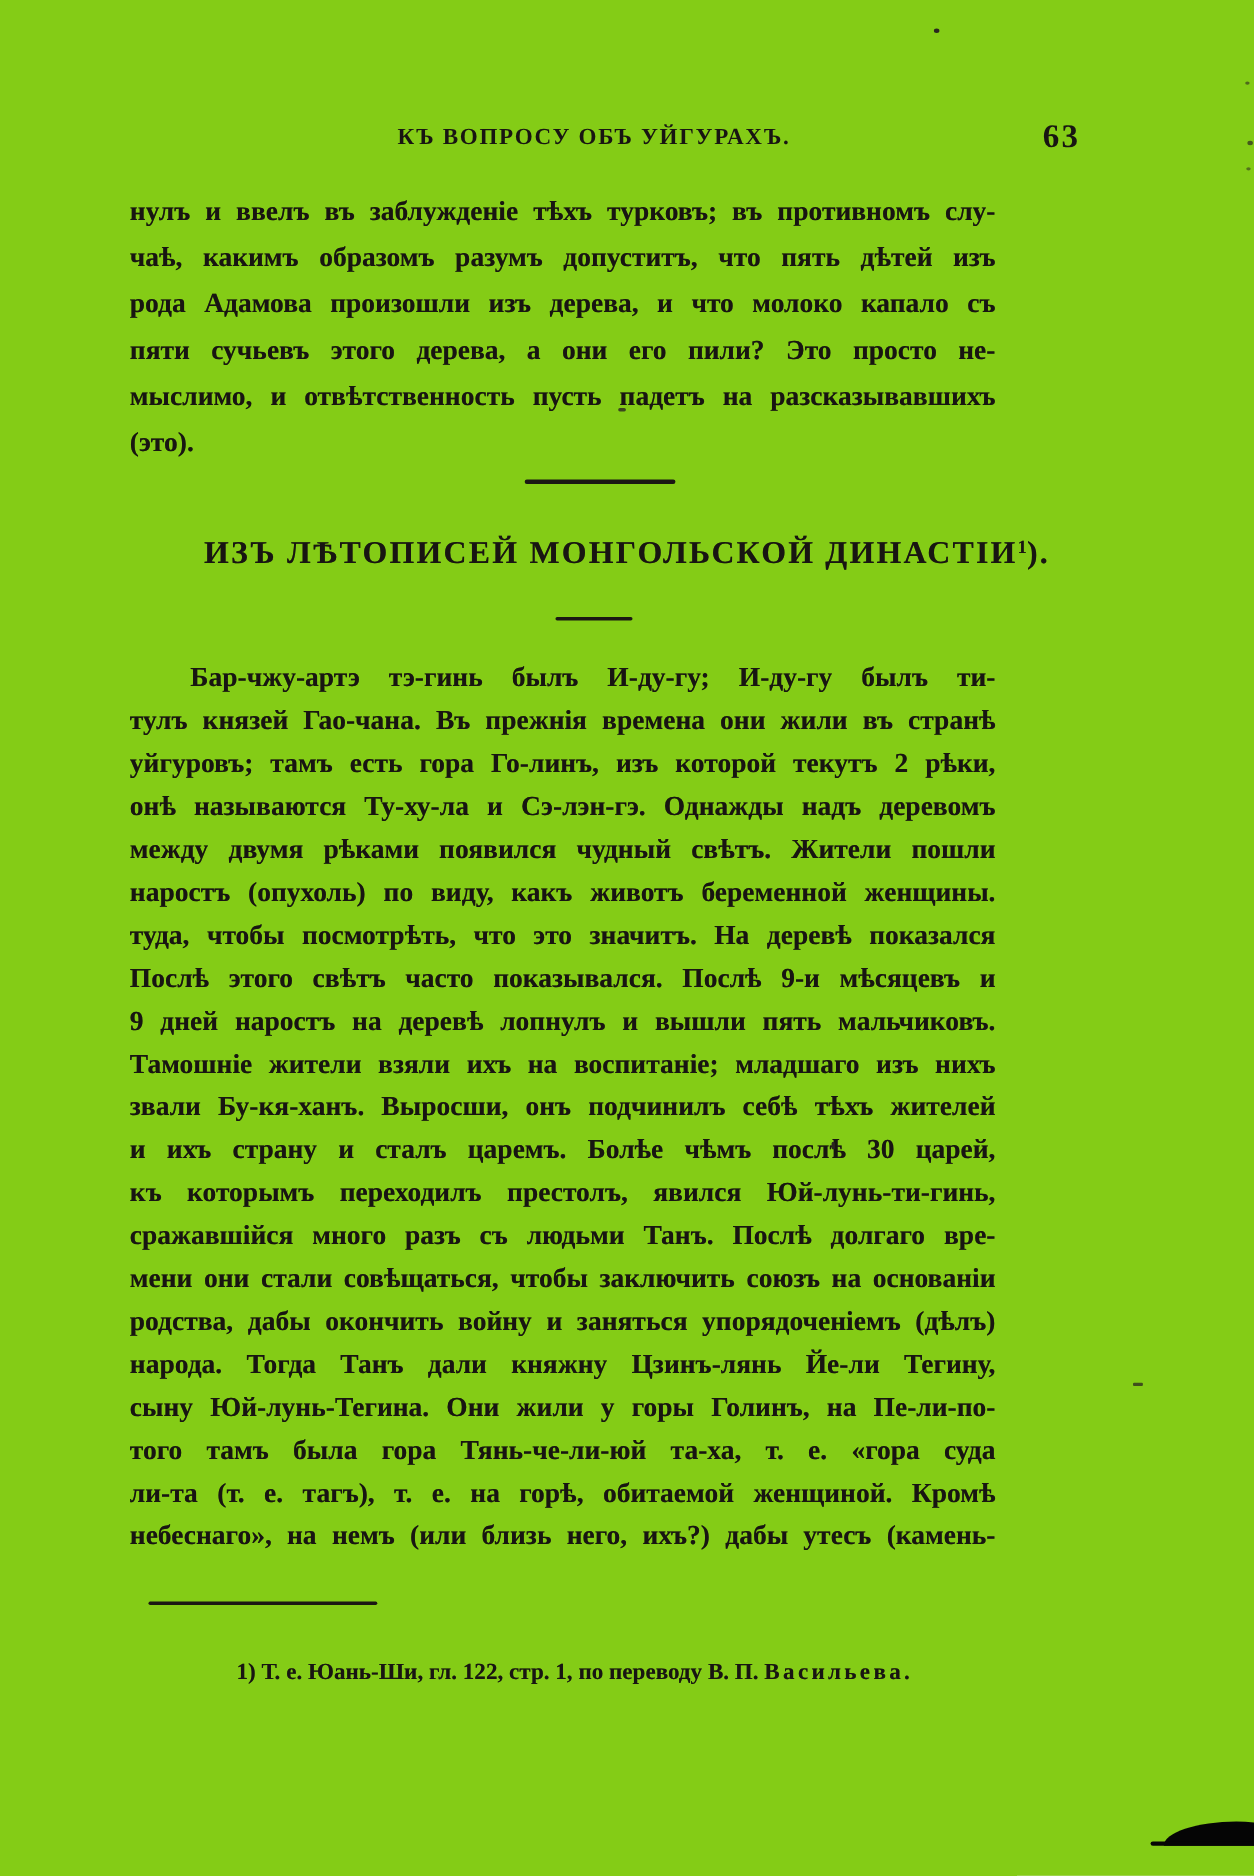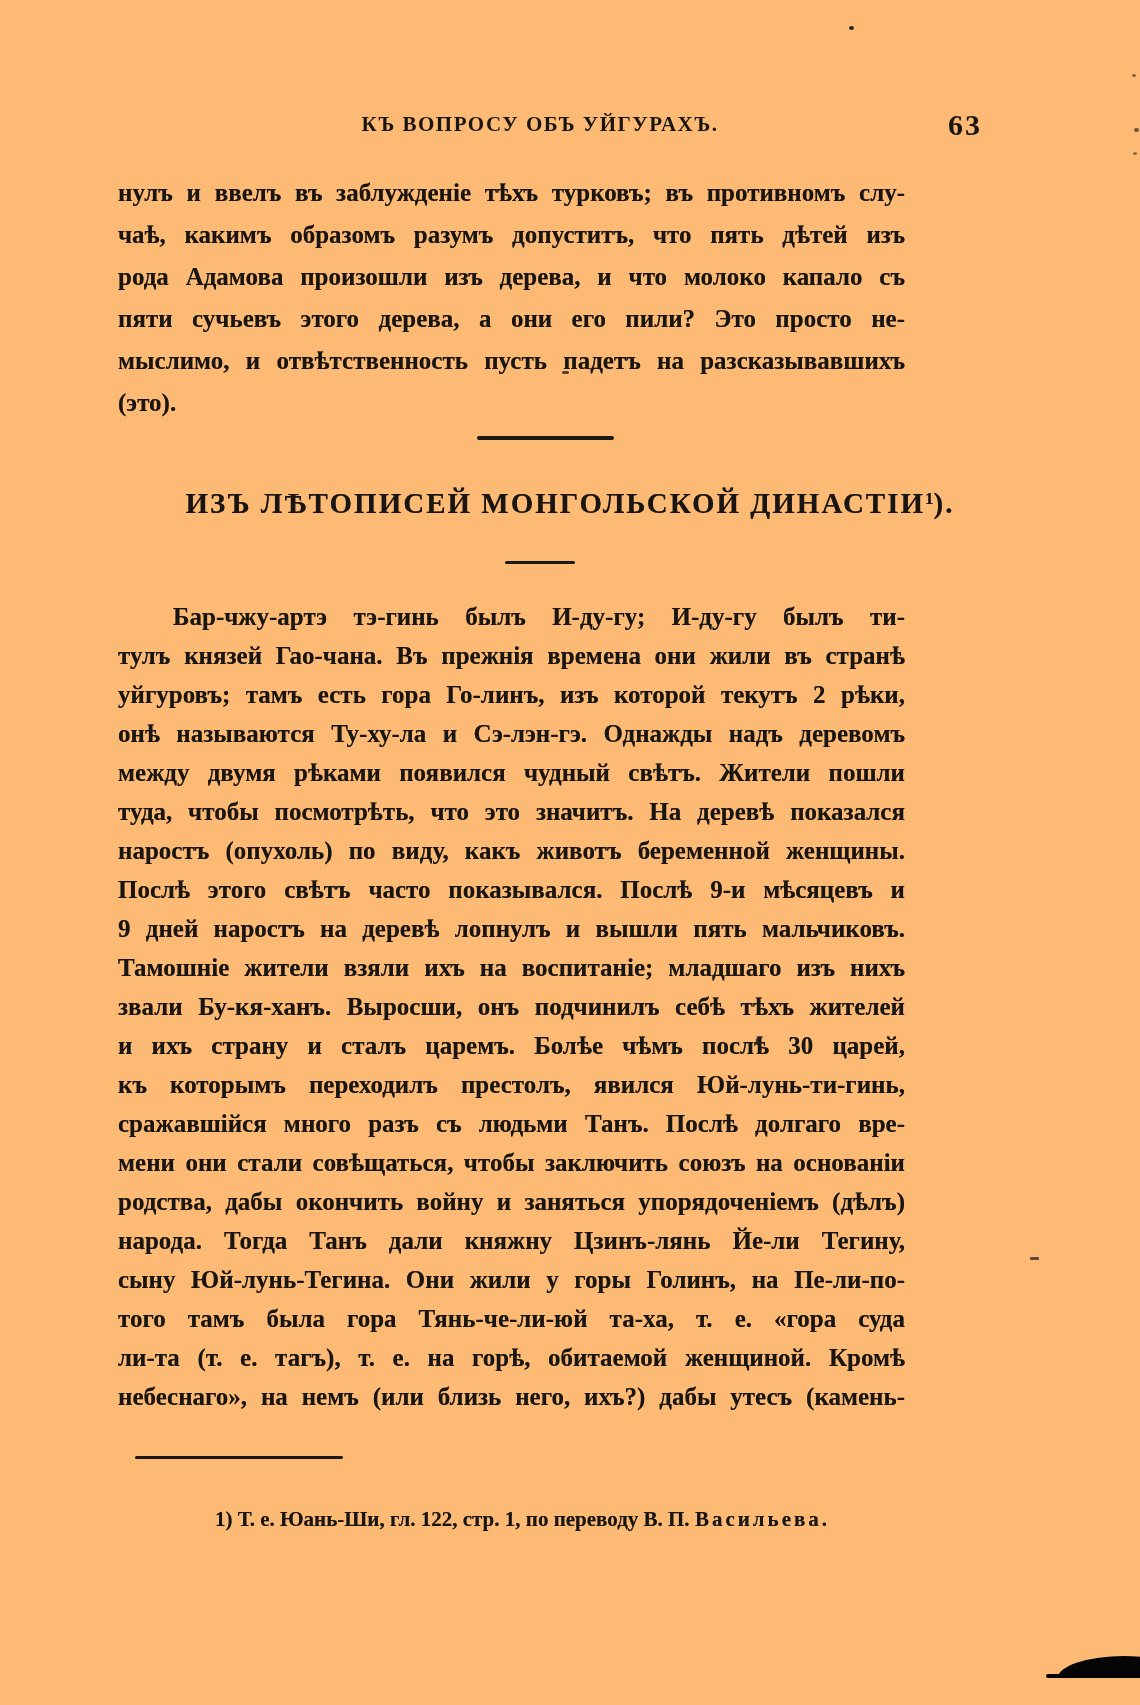--- a/index.html
+++ b/index.html
@@ -1,21 +1,21 @@
 <!DOCTYPE html>
 <html><head>
 <meta charset="utf-8">
 <style>
   html, body { margin: 0; padding: 0; }
   body { background: #e8e8e6; }
   #page {
     position: relative;
     width: 1140px;
     height: 1705px;
-    background: #fdba74;
+    background: #84cc16;
     overflow: hidden;
     font-family: "Liberation Serif", "DejaVu Serif", serif;
     color: #181512;
   }
   .abs { position: absolute; }
 
   
   #running-head {
     top: 112px; left: 300px; width: 480px;
     text-align: center;
@@ -105,22 +105,22 @@
   </div>
 
   <div id="rule-2" class="rule abs"></div>
 
   <div id="paragraph-2" class="para abs">
     <div class="line indent">Бар-чжу-артэ тэ-гинь былъ И-ду-гу; И-ду-гу былъ ти-</div>
     <div class="line">тулъ князей Гао-чана. Въ прежнія времена они жили въ странѣ</div>
     <div class="line">уйгуровъ; тамъ есть гора Го-линъ, изъ которой текутъ 2 рѣки,</div>
     <div class="line">онѣ называются Ту-ху-ла и Сэ-лэн-гэ. Однажды надъ деревомъ</div>
     <div class="line">между двумя рѣками появился чудный свѣтъ. Жители пошли</div>
+    <div class="line">наростъ (опухоль) по виду, какъ животъ беременной женщины.</div>
     <div class="line">туда, чтобы посмотрѣть, что это значитъ. На деревѣ показался</div>
-    <div class="line">наростъ (опухоль) по виду, какъ животъ беременной женщины.</div>
     <div class="line">Послѣ этого свѣтъ часто показывался. Послѣ 9-и мѣсяцевъ и</div>
     <div class="line">9 дней наростъ на деревѣ лопнулъ и вышли пять мальчиковъ.</div>
     <div class="line">Тамошніе жители взяли ихъ на воспитаніе; младшаго изъ нихъ</div>
     <div class="line">звали Бу-кя-ханъ. Выросши, онъ подчинилъ себѣ тѣхъ жителей</div>
     <div class="line">и ихъ страну и сталъ царемъ. Болѣе чѣмъ послѣ 30 царей,</div>
     <div class="line">къ которымъ переходилъ престолъ, явился Юй-лунь-ти-гинь,</div>
     <div class="line">сражавшійся много разъ съ людьми Танъ.  Послѣ долгаго вре-</div>
     <div class="line">мени они стали совѣщаться, чтобы заключить союзъ на основаніи</div>
     <div class="line">родства, дабы окончить войну и заняться упорядоченіемъ (дѣлъ)</div>
     <div class="line">народа.  Тогда Танъ дали княжну Цзинъ-лянь Йе-ли Тегину,</div>

